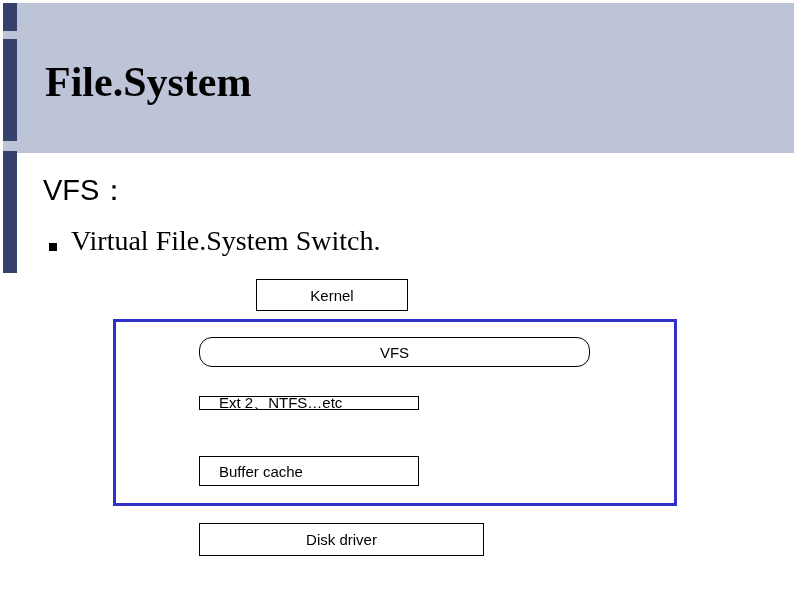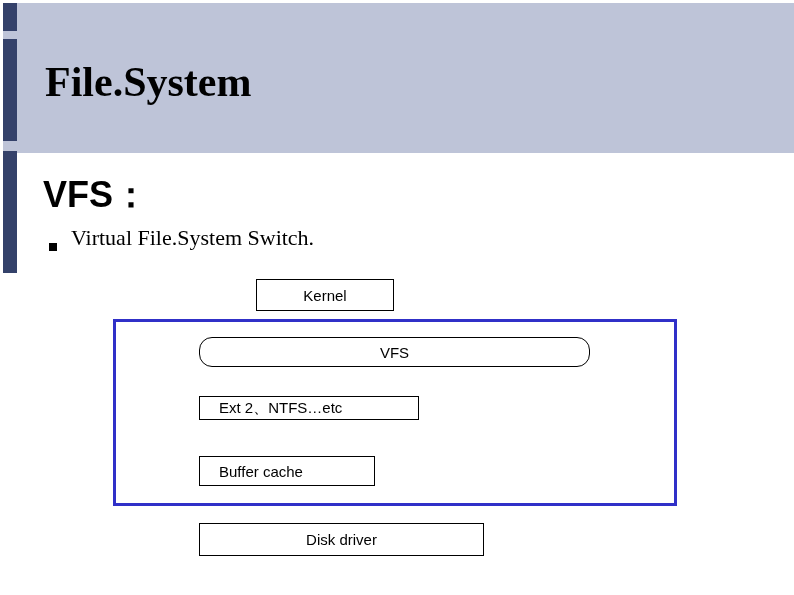--- a/index.html
+++ b/index.html
@@ -65,62 +65,62 @@
     font-family: "Times New Roman", serif;
     font-weight: bold;
     font-size: 42px;
     color: #000;
   }
   .subtitle {
     position: absolute;
     top: 168px;
     left: 40px;
     font-family: Arial, sans-serif;
-    font-weight: bold;
-    font-size: 36px;
+    font-weight: normal;
+    font-size: 29px;
     color: #000;
   }
   .bullet {
     position: absolute;
     top: 240px;
     left: 46px;
     width: 8px;
     height: 8px;
     background: #000;
   }
   .bullet-text {
     position: absolute;
     top: 222px;
     left: 68px;
     font-family: "Times New Roman", serif;
-    font-size: 22px;
+    font-size: 28px;
     color: #000;
   }
   .box {
     position: absolute;
     border: 1px solid #000;
     background: #fff;
     text-align: center;
     font-family: Arial, sans-serif;
     font-size: 15px;
     display: flex;
     align-items: center;
   }
   .box.center { justify-content: center; }
   .box.left { justify-content: flex-start; padding-left: 18px; }
   .container-box {
     position: absolute;
     border: 3px solid #3030c8;
     background: transparent;
   }
-  .kernel-box { top: 276px; left: 253px; width: 138px; height: 32px; }
+  .kernel-box { top: 276px; left: 253px; width: 152px; height: 32px; }
   .big-box { top: 316px; left: 110px; width: 564px; height: 187px; }
   .vfs-box { top: 334px; left: 196px; width: 391px; height: 30px; border-radius: 13px; }
-  .ext-box { top: 393px; left: 196px; width: 220px; height: 24px; }
-  .buffer-box { top: 453px; left: 196px; width: 176px; height: 30px; }
+  .ext-box { top: 393px; left: 196px; width: 220px; height: 14px; }
+  .buffer-box { top: 453px; left: 196px; width: 220px; height: 30px; }
   .disk-box { top: 520px; left: 196px; width: 285px; height: 33px; }
 </style>
 </head>
 <body>
 
 <div class="header-bar"></div>
 <div class="side-stripe"></div>
 <div class="side-gap-1"></div>
 <div class="side-gap-2"></div>
 <div class="side-gap-3"></div>

